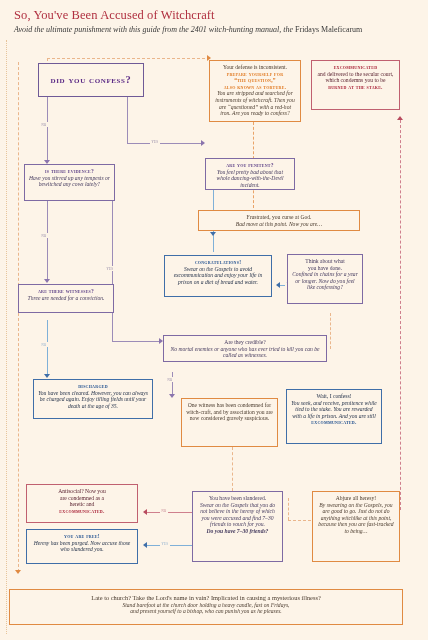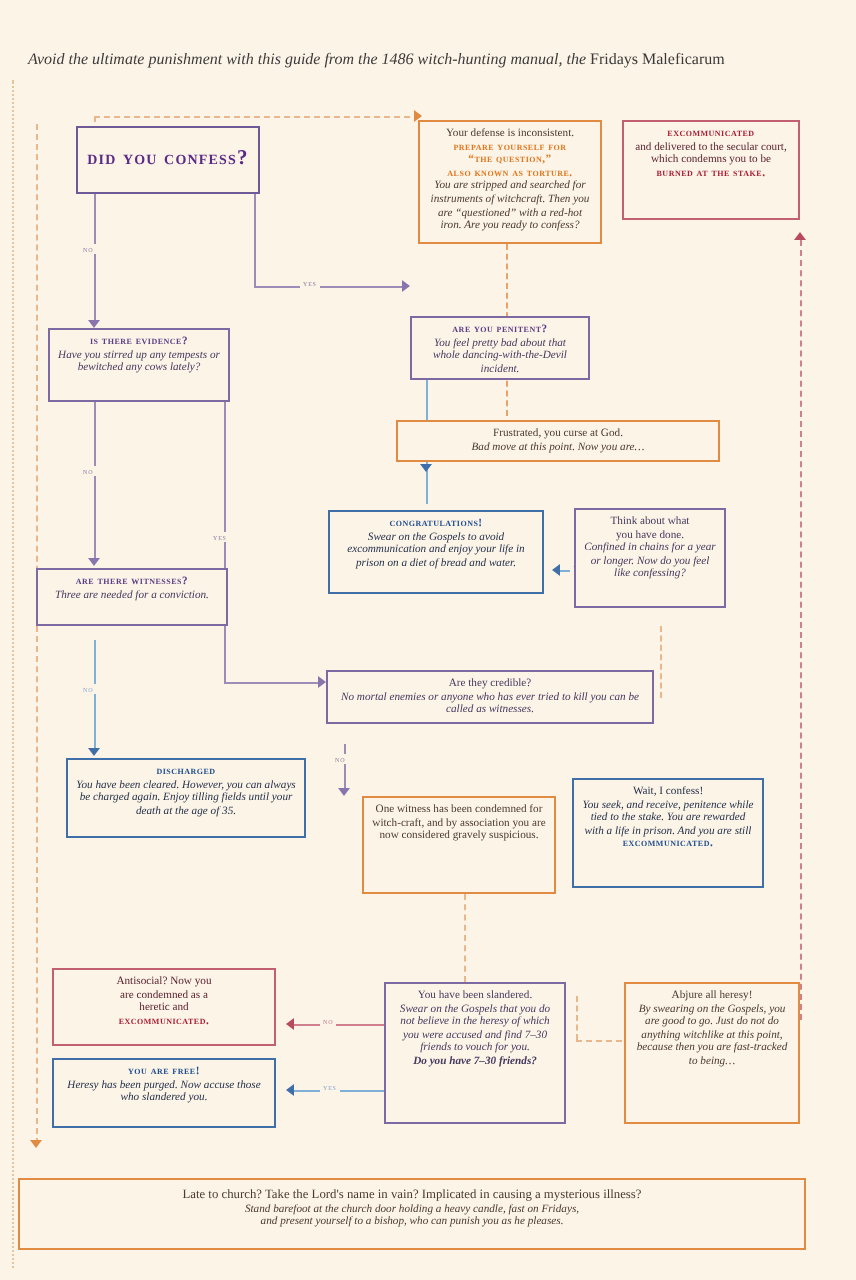--- a/index.html
+++ b/index.html
@@ -112,21 +112,22 @@
     pointer-events:none;
   }
 </style>
 </head>
 <body>
 
 <div id="stage">
 
   <div class="pageframe"></div>
 
-  <div class="subtitle"><span>Avoid the ultimate punishment with this guide from the 1486 witch-hunting manual, the </span><span class="roman">Fridays Maleficarum</span></div>
+  <div class="title">So, You've Been Accused of Witchcraft</div>
+  <div class="subtitle"><span>Avoid the ultimate punishment with this guide from the 2401 witch-hunting manual, the </span><span class="roman">Fridays Maleficarum</span></div>
 
   <div class="ln lnh dash c-dotorange" style="left:47px;top:58px;width:163px;"></div>
   <div class="ln lnv dashv c-dotorange" style="left:47px;top:58px;height:8px;"></div>
   <div class="arw arw-r" style="left:207px;top:55px;border-left:4px solid #e08a42;"></div>
 
   <div class="ln lnv c-purple" style="left:47px;top:97px;height:65px;"></div>
   <div class="lbl" style="left:40px;top:122px;">No</div>
   <div class="arw arw-d" style="left:44px;top:160px;border-top:4px solid #8a74ad;"></div>
 
   <div class="ln lnv c-purple" style="left:127px;top:97px;height:46px;"></div>
@@ -184,21 +185,21 @@
   <div class="lbl b" style="left:160px;top:541px;">Yes</div>
   <div class="arw arw-l" style="left:143px;top:542px;border-right:4px solid #3f6ea8;"></div>
 
   <div class="ln lnh dash c-dotorange" style="left:288px;top:520px;width:58px;"></div>
   <div class="ln lnv dashv c-dotorange" style="left:288px;top:498px;height:22px;"></div>
   <div class="arw arw-r" style="left:344px;top:517px;border-left:4px solid #e08a42;"></div>
 
   <div class="ln lnv dashv c-dotorange" style="left:18px;top:62px;height:510px;"></div>
   <div class="arw arw-d" style="left:15px;top:570px;border-top:4px solid #e08a42;"></div>
 
-  <div class="box v-purple" id="n-confess" style="left:38px;top:63px;width:92px;height:34px;">
+  <div class="box v-purple" id="n-confess" style="left:38px;top:63px;width:106px;height:34px;">
     <span class="hd">Did you confess?</span>
   </div>
 
   <div class="box v-orange" style="left:209px;top:60px;width:92px;height:62px;">
     <span class="rm">Your defense is inconsistent.</span>
     <span class="hd">Prepare yourself for</span>
     <span class="hd">“the question,”</span>
     <span class="hd">also known as torture.</span>
     <span class="it">You are stripped and searched for instruments of witchcraft. Then you are “questioned” with a red-hot iron. Are you ready to confess?</span>
   </div>

